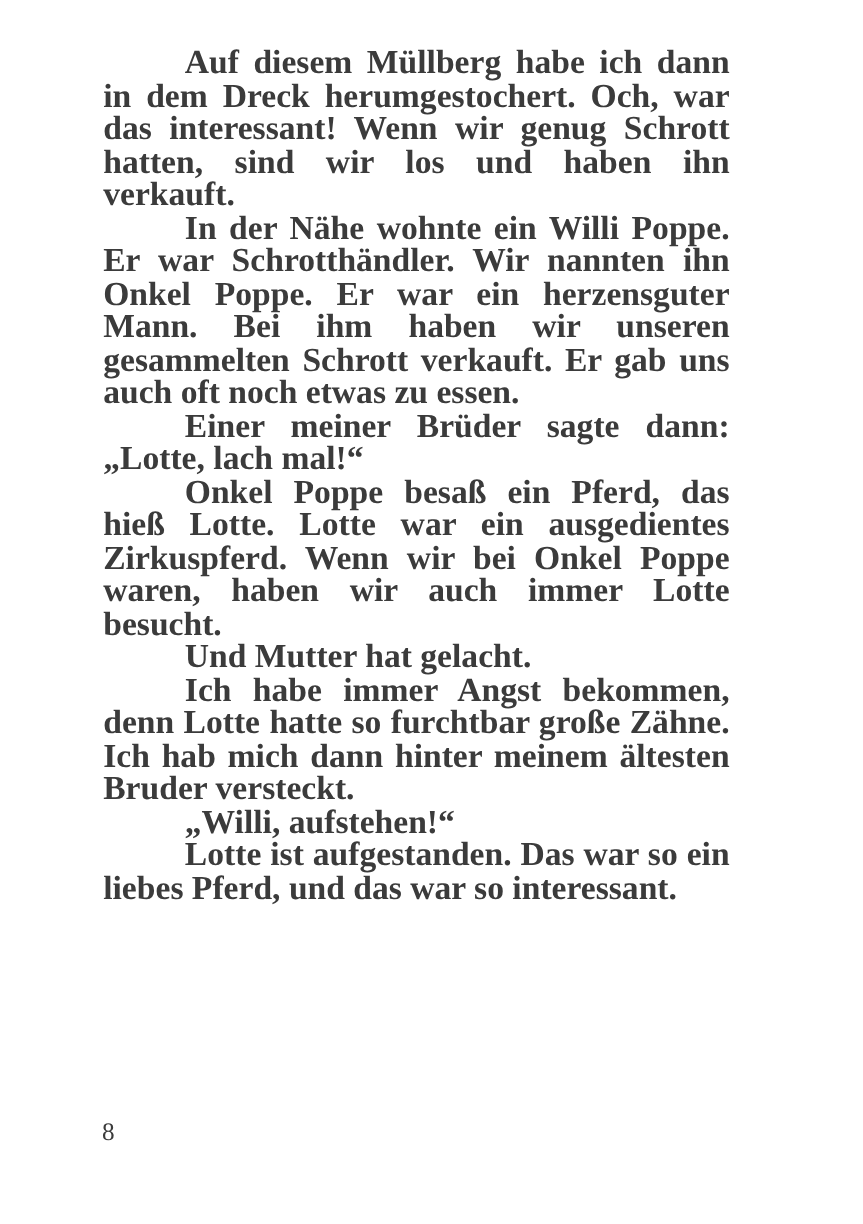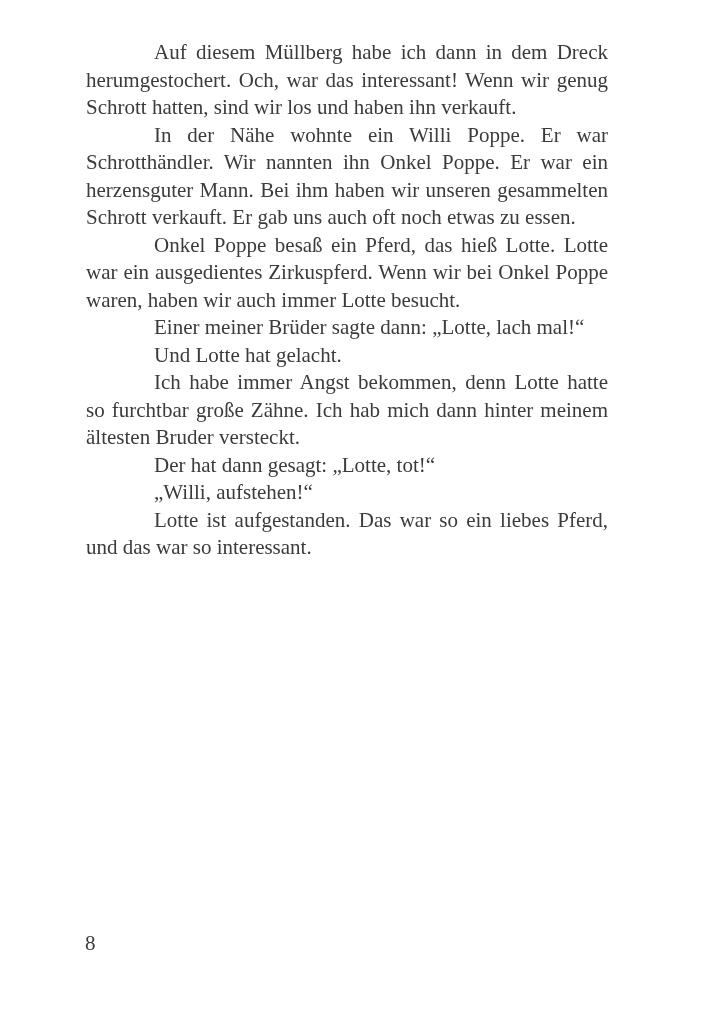--- a/index.html
+++ b/index.html
@@ -9,46 +9,46 @@
       position: relative;
       overflow: hidden;
       font-family: "Liberation Serif", "DejaVu Serif", serif;
       color: #3b3b3b;
     }
     .page-text {
       position: absolute;
       left: 86px;
       top: 39px;
       width: 522px;
-      font-size: 21px;
+      font-size: 28px;
       line-height: 27.5px;
       text-align: justify;
       margin: 0;
+      font-weight: bold;
     }
     .page-text p {
       margin: 0;
       text-indent: 68px;
       text-align: justify;
     }
     .page-number {
       position: absolute;
       left: 85px;
       top: 930px;
       font-size: 21px;
       line-height: 27px;
     }
   </style>
 </head>
 <body>
 
 <div class="page-text">
   <p>Auf diesem Müllberg habe ich dann in dem Dreck herumgestochert. Och, war das interessant! Wenn wir genug Schrott hatten, sind wir los und haben ihn verkauft.</p>
   <p>In der Nähe wohnte ein Willi Poppe. Er war Schrotthändler. Wir nannten ihn Onkel Poppe. Er war ein herzensguter Mann. Bei ihm haben wir unseren gesammelten Schrott verkauft. Er gab uns auch oft noch etwas zu essen.</p>
+  <p>Einer meiner Brüder sagte dann: „Lotte, lach mal!“</p>
   <p>Onkel Poppe besaß ein Pferd, das hieß Lotte. Lotte war ein ausgedientes Zirkuspferd. Wenn wir bei Onkel Poppe waren, haben wir auch immer Lotte besucht.</p>
-  <p>Einer meiner Brüder sagte dann: „Lotte, lach mal!“</p>
-  <p>Und Lotte hat gelacht.</p>
+  <p>Und Mutter hat gelacht.</p>
   <p>Ich habe immer Angst bekommen, denn Lotte hatte so furchtbar große Zähne. Ich hab mich dann hinter meinem ältesten Bruder versteckt.</p>
-  <p>Der hat dann gesagt: „Lotte, tot!“</p>
   <p>„Willi, aufstehen!“</p>
   <p>Lotte ist aufgestanden. Das war so ein liebes Pferd, und das war so interessant.</p>
 </div>
 
 <div class="page-number">8</div>
 
 </body></html>

